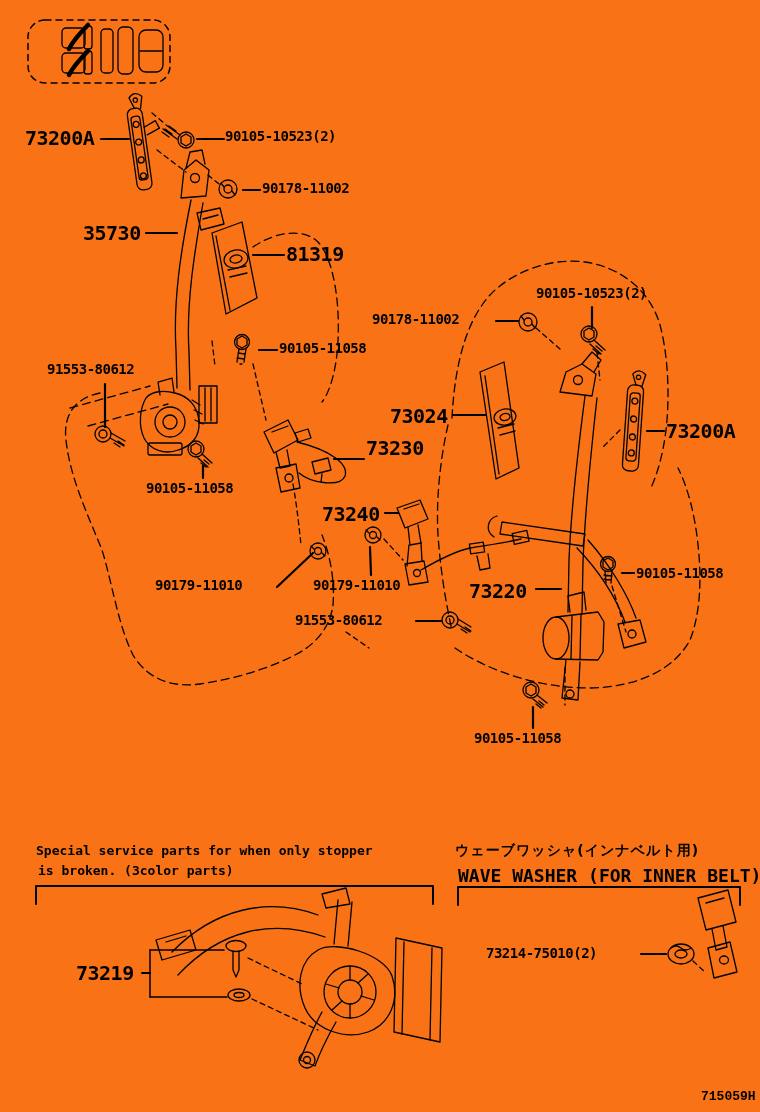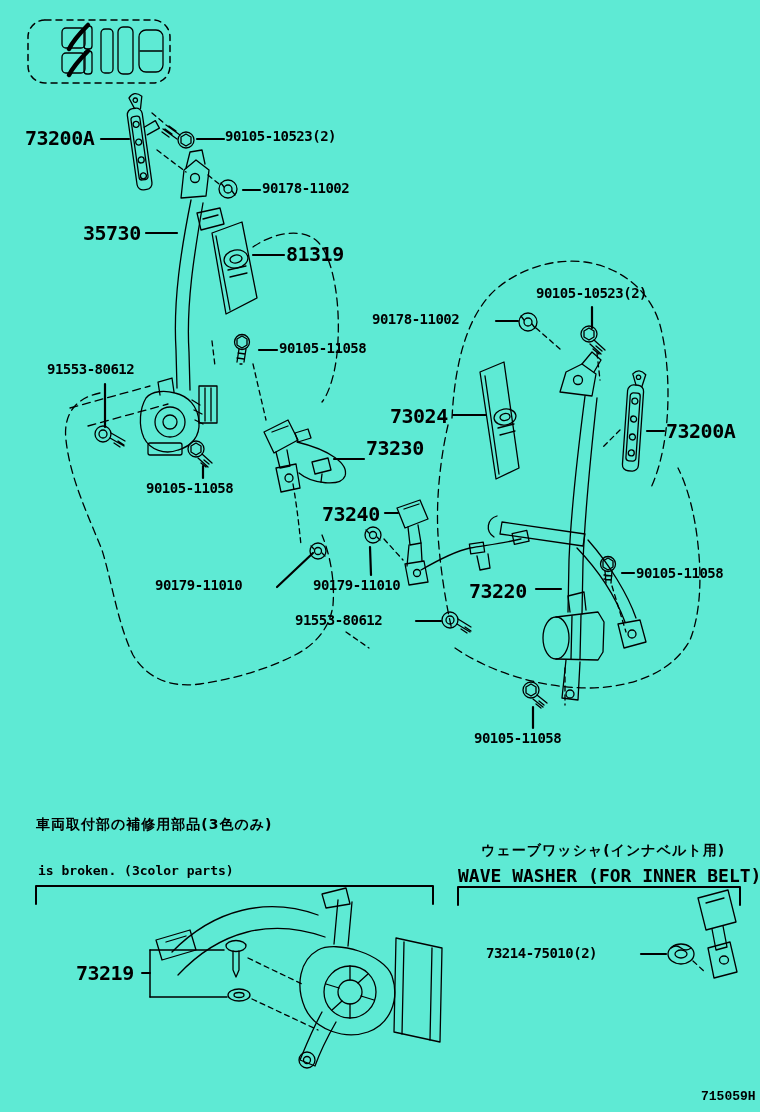--- a/index.html
+++ b/index.html
@@ -1,16 +1,16 @@
 <!DOCTYPE html>
 <html><head>
 <meta charset="utf-8">
 <style>
   html,body{margin:0;padding:0;background:#e8e8e8;}
-  #page{position:relative;width:760px;height:1112px;background:#5eead4;overflow:hidden;
+  #page{position:relative;width:760px;height:1112px;background:#f97316;overflow:hidden;
         font-family:"DejaVu Sans Mono", monospace;text-align:right;}
   #art{position:absolute;left:0;top:0;}
   .callout{position:absolute;font-family:"DejaVu Sans Mono", monospace;font-weight:bold;
            color:#000;white-space:nowrap;line-height:1;letter-spacing:-0.5px;}
   .s18{font-size:14px;}
   .s20{font-size:20px;}
   .note-jp{position:absolute;font-family:"DejaVu Sans", sans-serif;font-size:14px;font-weight:bold;
            color:#000;white-space:nowrap;letter-spacing:1px;}
   .note-en{position:absolute;font-family:"DejaVu Sans Mono", monospace;font-size:13px;font-weight:bold;
            color:#000;white-space:nowrap;}
@@ -360,23 +360,23 @@
   <div class="callout s20" style="left:366px;top:438px">73230</div>
   <div class="callout s18" style="left:146px;top:481px">90105-11058</div>
   <div class="callout s20" style="left:322px;top:504px">73240</div>
   <div class="callout s18" style="left:155px;top:578px">90179-11010</div>
   <div class="callout s18" style="left:313px;top:578px">90179-11010</div>
   <div class="callout s20" style="left:469px;top:581px">73220</div>
   <div class="callout s18" style="left:636px;top:566px">90105-11058</div>
   <div class="callout s18" style="left:295px;top:613px">91553-80612</div>
   <div class="callout s18" style="left:474px;top:731px">90105-11058</div>
 
-  <div class="note-jp" style="left:36px;top:816px">車両取付部の補修用部品(3色のみ)</div>
+  <div class="note-en" style="left:36px;top:843px">Special service parts for when only stopper</div>
   <div class="note-en" style="left:38px;top:863px"> is broken. (3color parts)</div>
   <div class="callout s20" style="left:76px;top:963px">73219</div>
 
-  <div class="note-jp" style="left:481px;top:842px">ウェーブワッシャ(インナベルト用)</div>
+  <div class="note-jp" style="left:455px;top:842px">ウェーブワッシャ(インナベルト用)</div>
   <div class="note-en note-en14" style="left:458px;top:865px">WAVE WASHER (FOR INNER BELT)</div>
   <div class="callout s18" style="left:486px;top:946px">73214-75010(2)</div>
 
   <div class="footer-code" style="left:701px;top:1089px;position:absolute">715059H</div>
 
 </div>
 
 </body></html>

